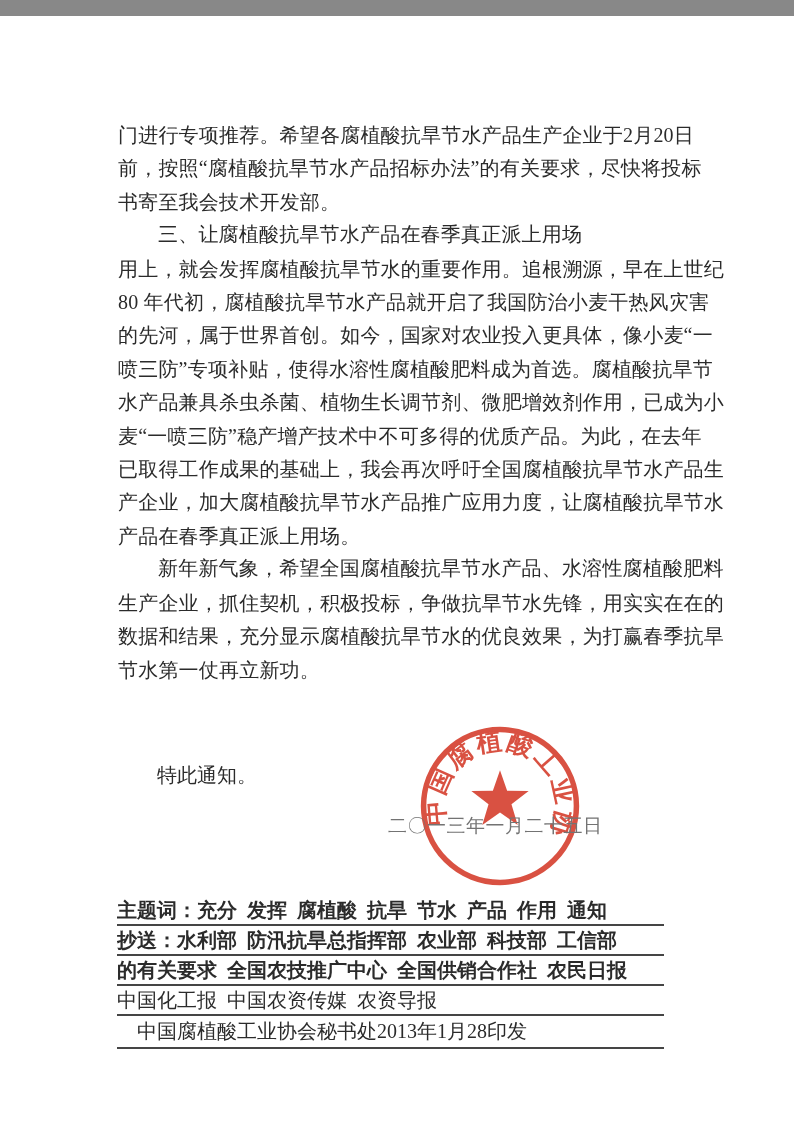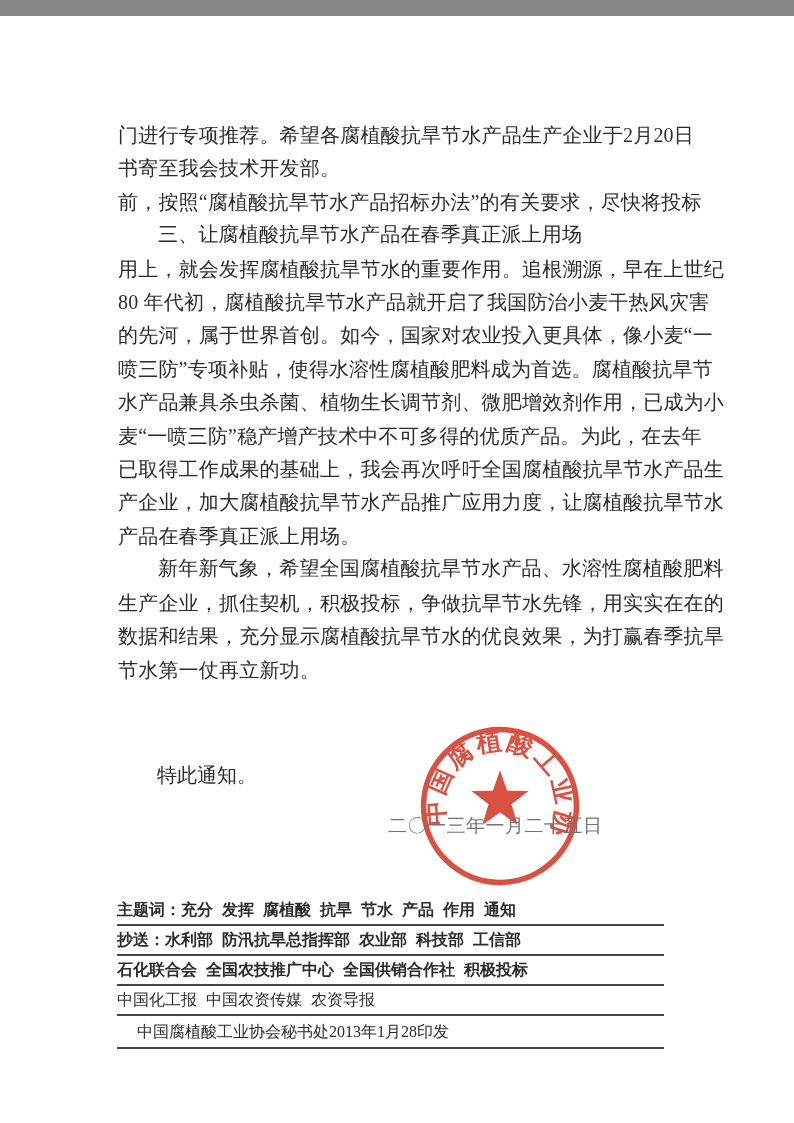--- a/index.html
+++ b/index.html
@@ -34,21 +34,21 @@
     color:#737373;z-index:3;
   }
   
   .seal{
     position:absolute;left:412px;top:702px;width:176px;height:176px;
     z-index:2;opacity:0.88;
   }
   
   .footer{
     position:absolute;left:117px;top:880px;width:547px;
-    font-size:16px;
+    font-size:20px;
   }
   .footer .frow{
     line-height:26px;
     padding-top:1px;
     height:27px;
     border-bottom:2px solid #454545;
     white-space:nowrap;
     overflow:hidden;
   }
   .footer .frow.bold{font-weight:bold;}
@@ -61,22 +61,22 @@
   .footer .frow.last .printdate{padding-right:4px;}
   .footer .frow .kw{word-spacing:5px;}
 </style>
 </head>
 <body>
 
 <div class="page">
 
   <div class="doc-body">
     <div class="line">门进行专项推荐。希望各腐植酸抗旱节水产品生产企业于2月20日</div>
+      <div class="line">前，按照“腐植酸抗旱节水产品招标办法”的有关要求，尽快将投标</div>
       <div class="line">书寄至我会技术开发部。</div>
-      <div class="line">前，按照“腐植酸抗旱节水产品招标办法”的有关要求，尽快将投标</div>
       <div class="line indent">三、让腐植酸抗旱节水产品在春季真正派上用场</div>
       <div class="line">用上，就会发挥腐植酸抗旱节水的重要作用。追根溯源，早在上世纪</div>
       <div class="line">80 年代初，腐植酸抗旱节水产品就开启了我国防治小麦干热风灾害</div>
       <div class="line">的先河，属于世界首创。如今，国家对农业投入更具体，像小麦“一</div>
       <div class="line">喷三防”专项补贴，使得水溶性腐植酸肥料成为首选。腐植酸抗旱节</div>
       <div class="line">水产品兼具杀虫杀菌、植物生长调节剂、微肥增效剂作用，已成为小</div>
       <div class="line">麦“一喷三防”稳产增产技术中不可多得的优质产品。为此，在去年</div>
       <div class="line">已取得工作成果的基础上，我会再次呼吁全国腐植酸抗旱节水产品生</div>
       <div class="line">产企业，加大腐植酸抗旱节水产品推广应用力度，让腐植酸抗旱节水</div>
       <div class="line">产品在春季真正派上用场。</div>
@@ -102,21 +102,21 @@
   <div class="issue-date">二〇一三年一月二十五日</div>
 
   <div class="footer">
     <div class="frow bold">
       <span class="flabel">主题词：</span><span class="kw">充分 发挥 腐植酸 抗旱 节水 产品 作用 通知</span>
     </div>
     <div class="frow bold">
       <span class="flabel">抄送：</span><span class="kw">水利部 防汛抗旱总指挥部 农业部 科技部 工信部</span>
     </div>
     <div class="frow bold">
-      <span class="kw">石化联合会 全国农技推广中心 全国供销合作社 积极投标</span>
+      <span class="kw">的有关要求 全国农技推广中心 全国供销合作社 农民日报</span>
     </div>
     <div class="frow">
       <span class="kw">中国化工报 中国农资传媒 农资导报</span>
     </div>
     <div class="frow last">
       <span class="issuer">中国腐植酸工业协会秘书处</span>
       <span class="printdate">2013年1月28印发</span>
     </div>
   </div>
 

